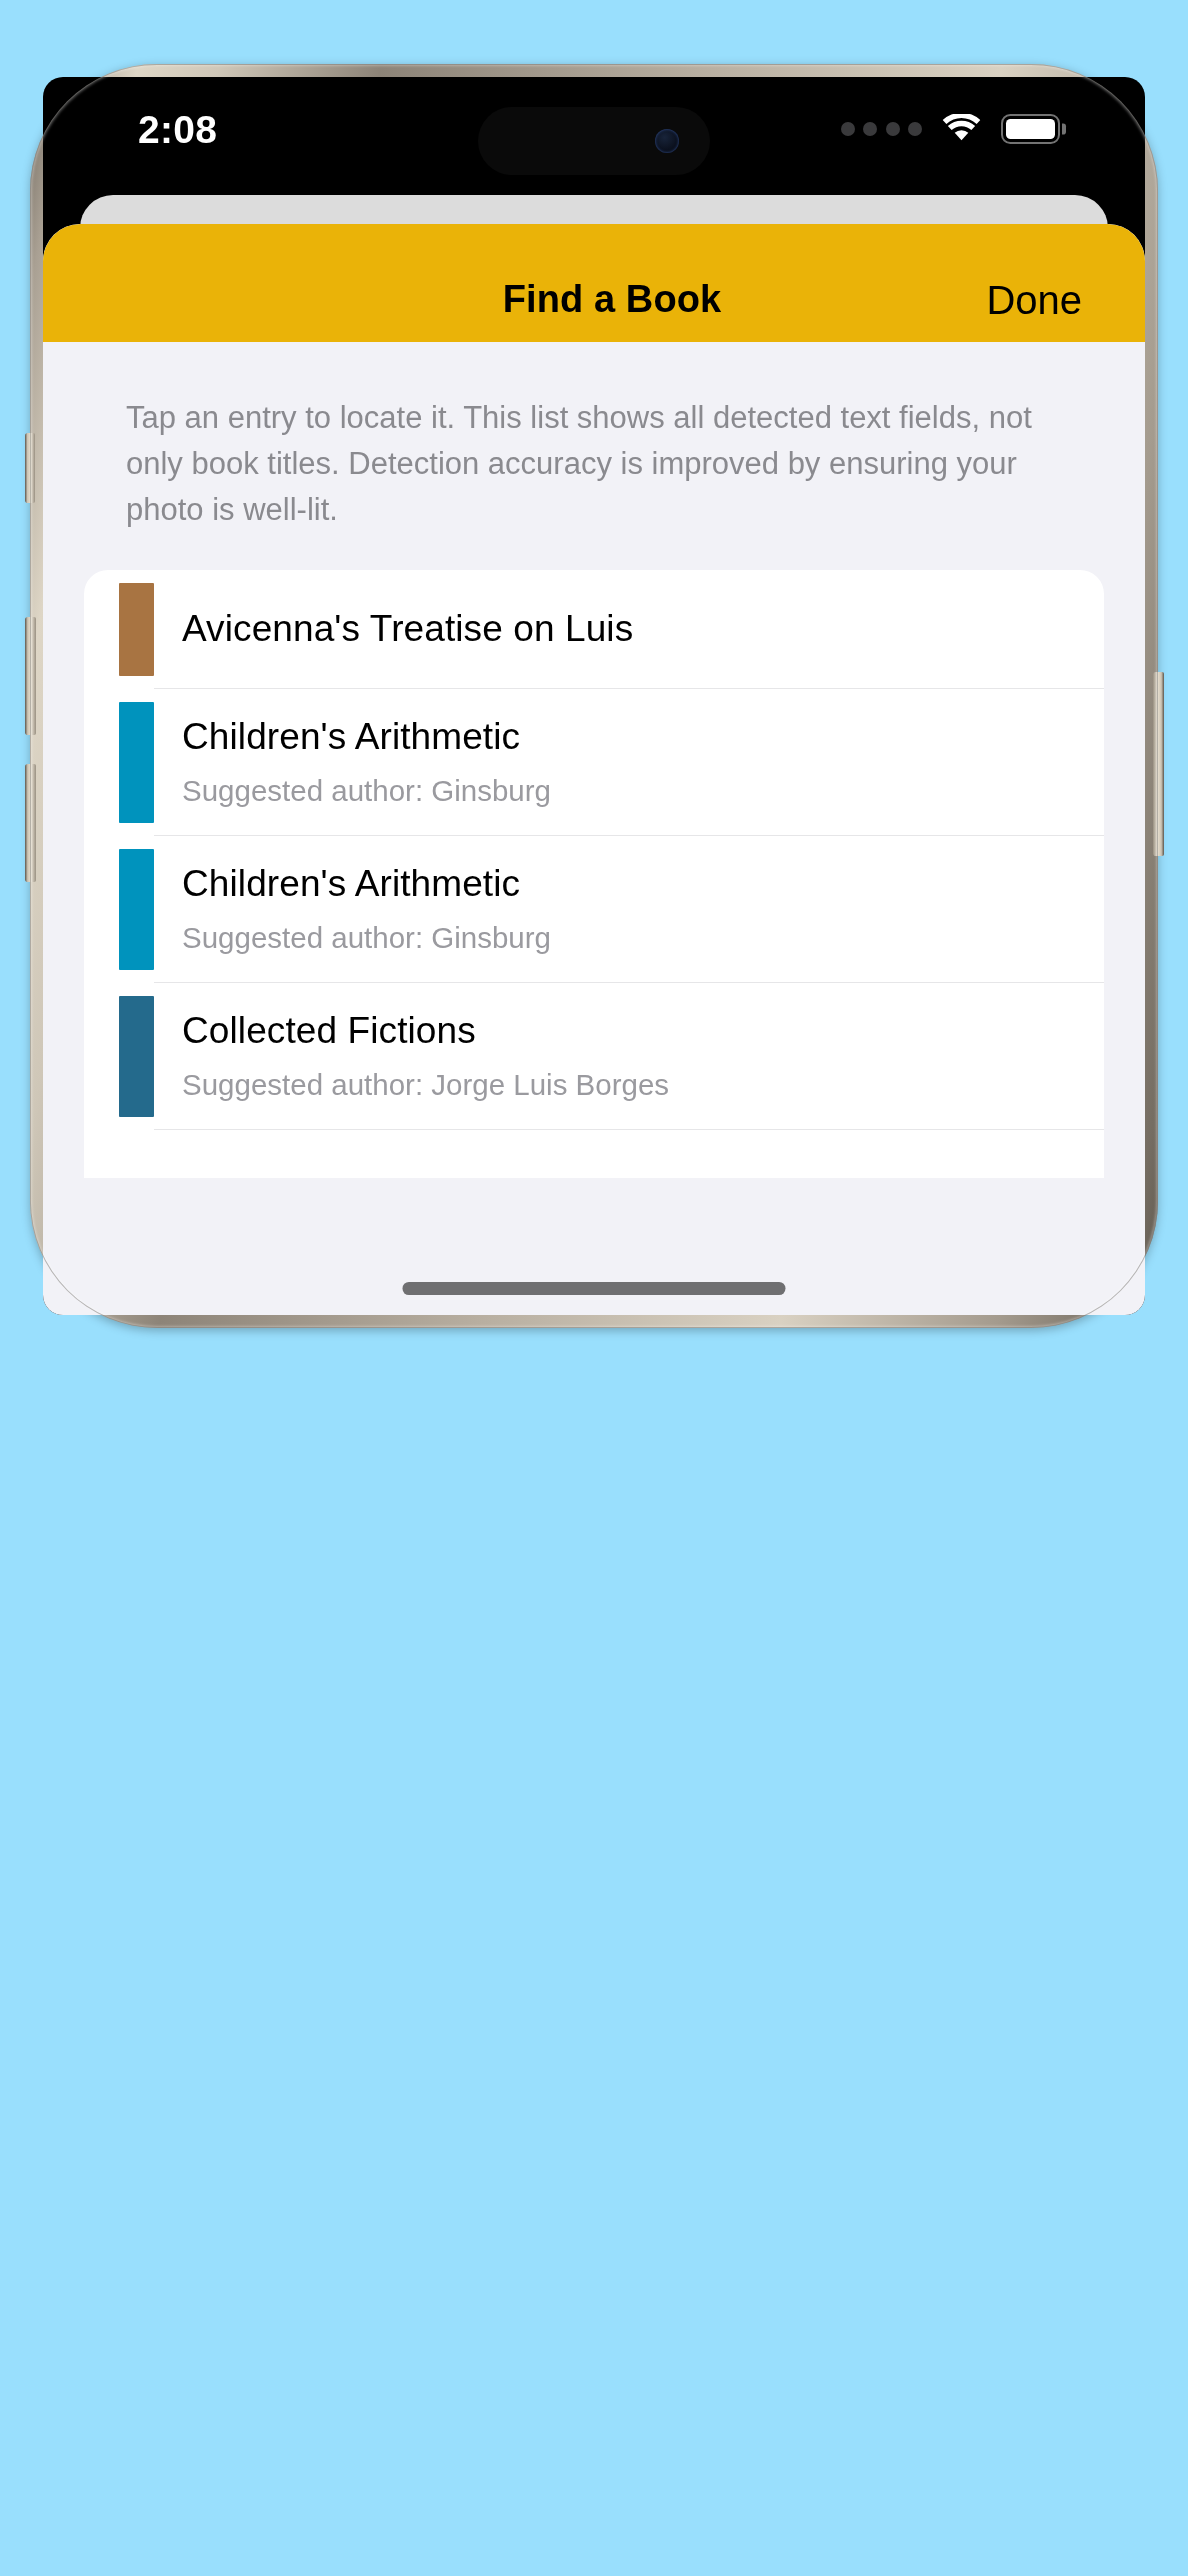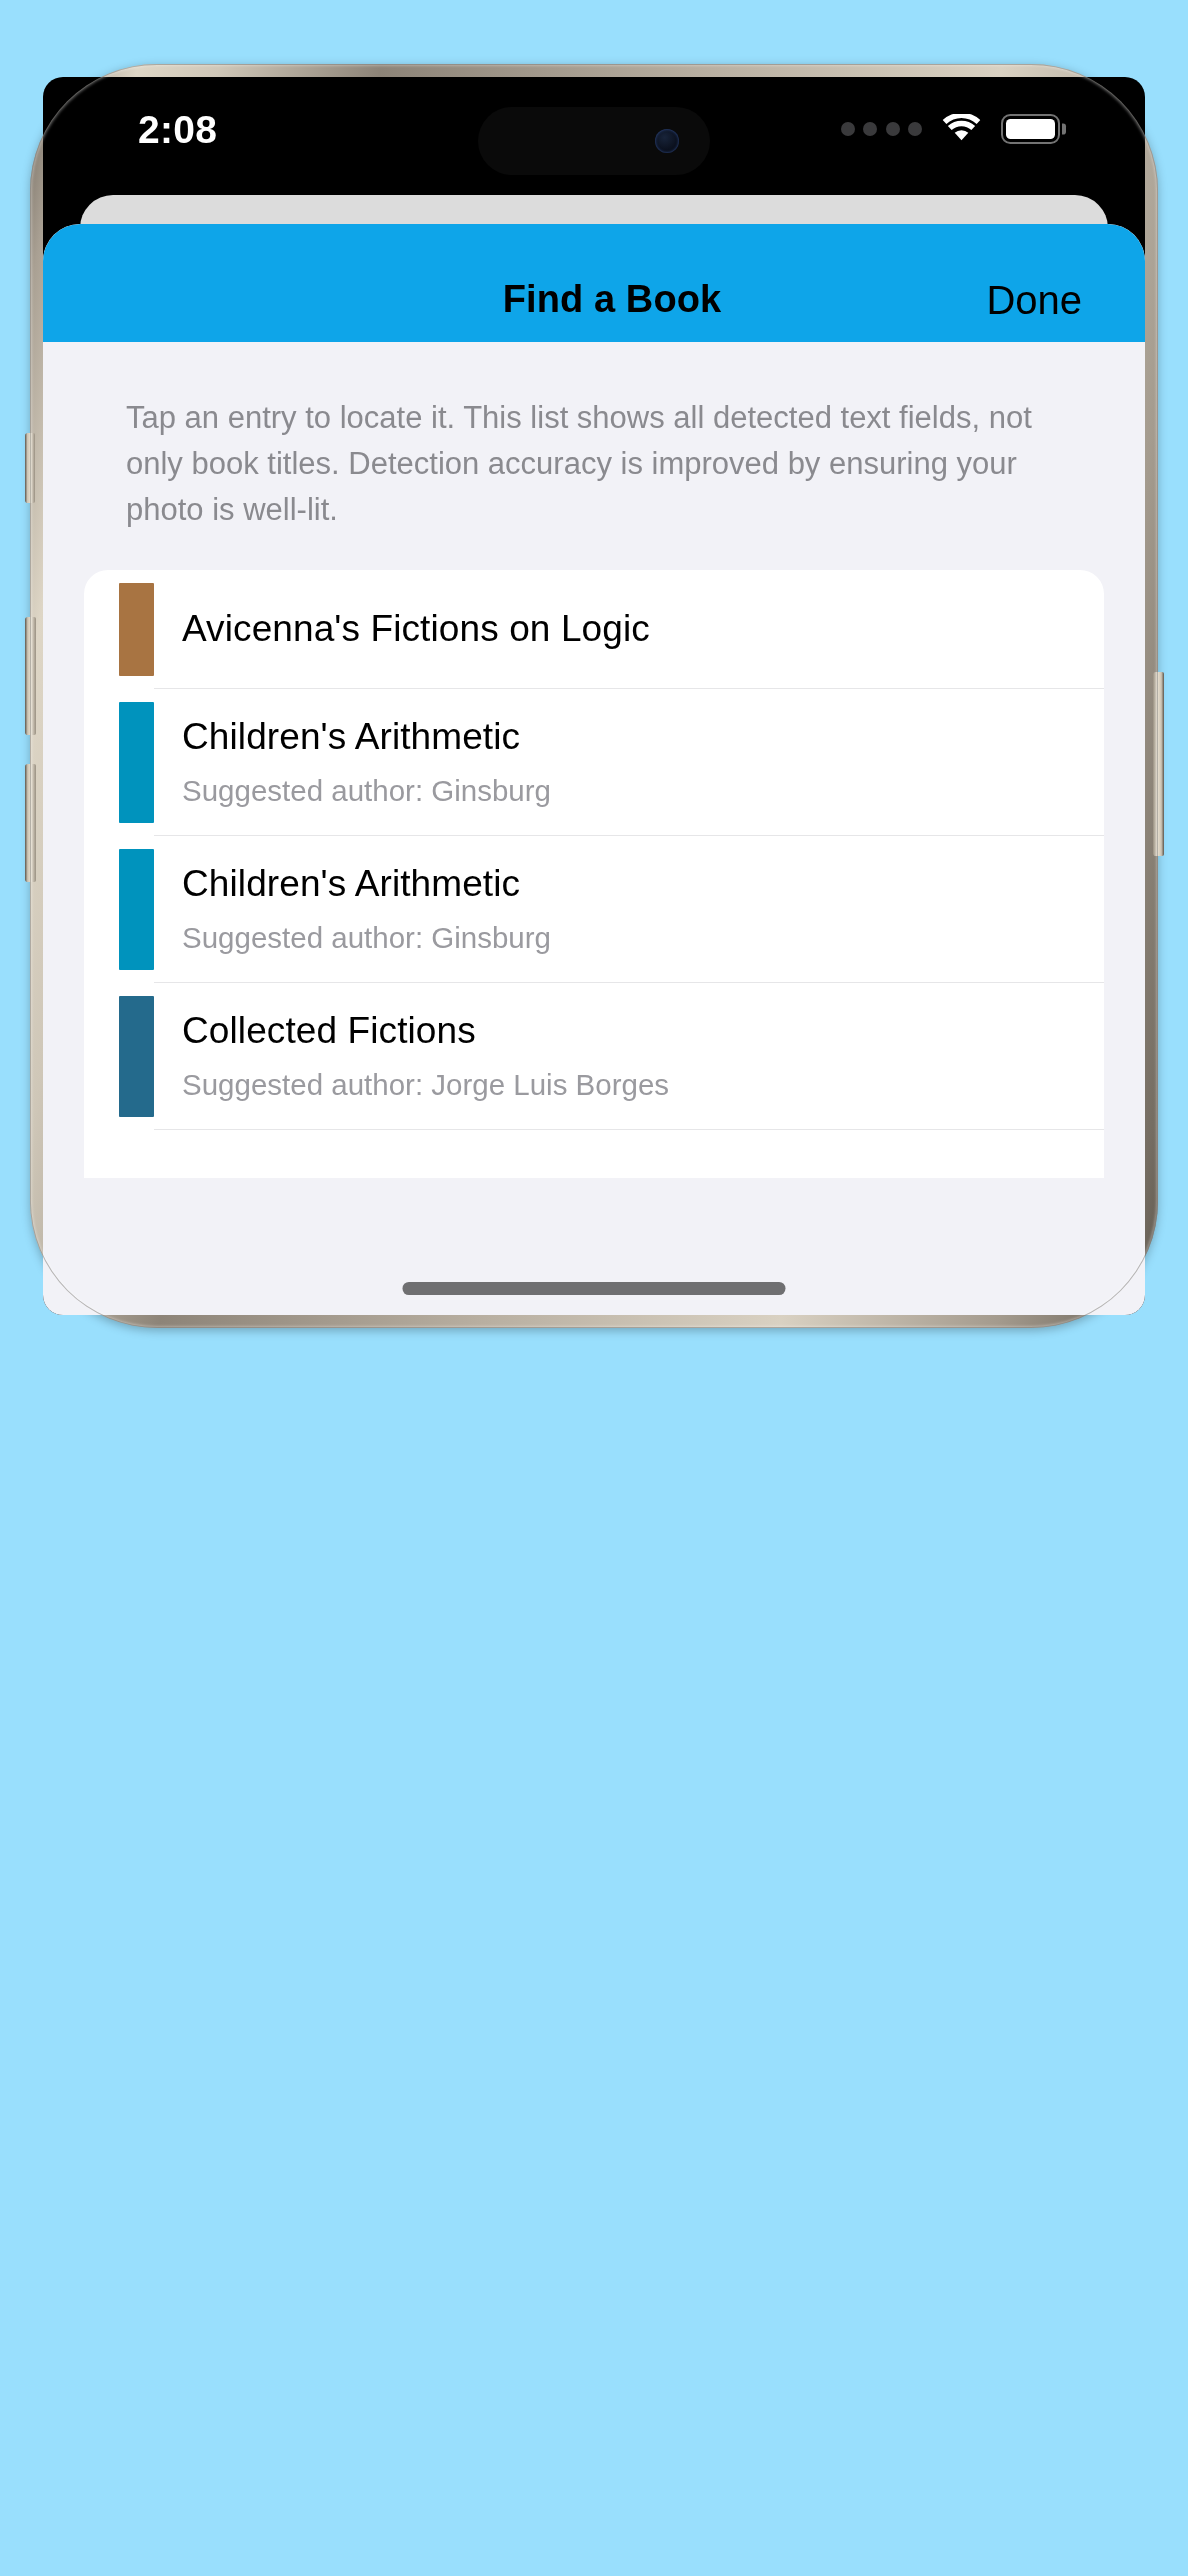--- a/index.html
+++ b/index.html
@@ -107,21 +107,21 @@
 
   
   .sheet{
     position:absolute;
     left:0; right:0; top:147px; bottom:0;
     background:#f2f2f7;
     border-radius:37px 37px 0 0;
     overflow:hidden;
   }
   .sheet-header{
-    background:#0ea5e9;
+    background:#eab308;
     padding-top:33px;
     border-radius:37px 37px 0 0;
     padding-left:36px;
   }
   .nav-row{
     position:relative;
     height:85px;
     display:flex; align-items:center; justify-content:center;
   }
   .nav-title{ font-size:38px; font-weight:700; color:#000; letter-spacing:0.1px; }
@@ -252,21 +252,21 @@
           </div>
 
         </div>
 
         <div class="help-text">Tap an entry to locate it. This list shows all detected text fields, not only book titles. Detection accuracy is improved by ensuring your photo is well-lit.</div>
 
         <div class="list-card">
             <div class="row no-sub">
               <div class="swatch" style="background: rgb(168, 116, 66);"></div>
               <div class="row-body">
-                <div class="row-title">Avicenna's Fictions on Logic</div>
+                <div class="row-title">Avicenna's Treatise on Luis</div>
               </div>
             </div>
             <div class="row">
               <div class="swatch" style="background: rgb(0, 147, 189);"></div>
               <div class="row-body">
                 <div class="row-title">Children's Arithmetic</div>
                 <div class="row-sub">Suggested author: Ginsburg</div>
               </div>
             </div>
             <div class="row">

